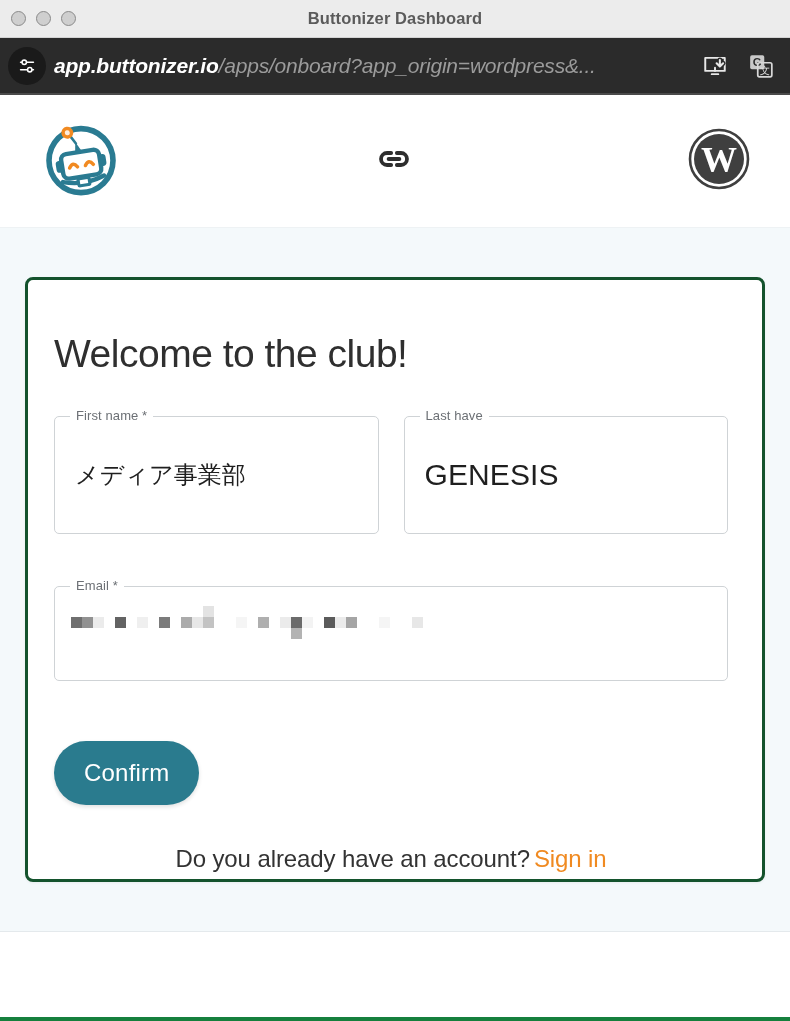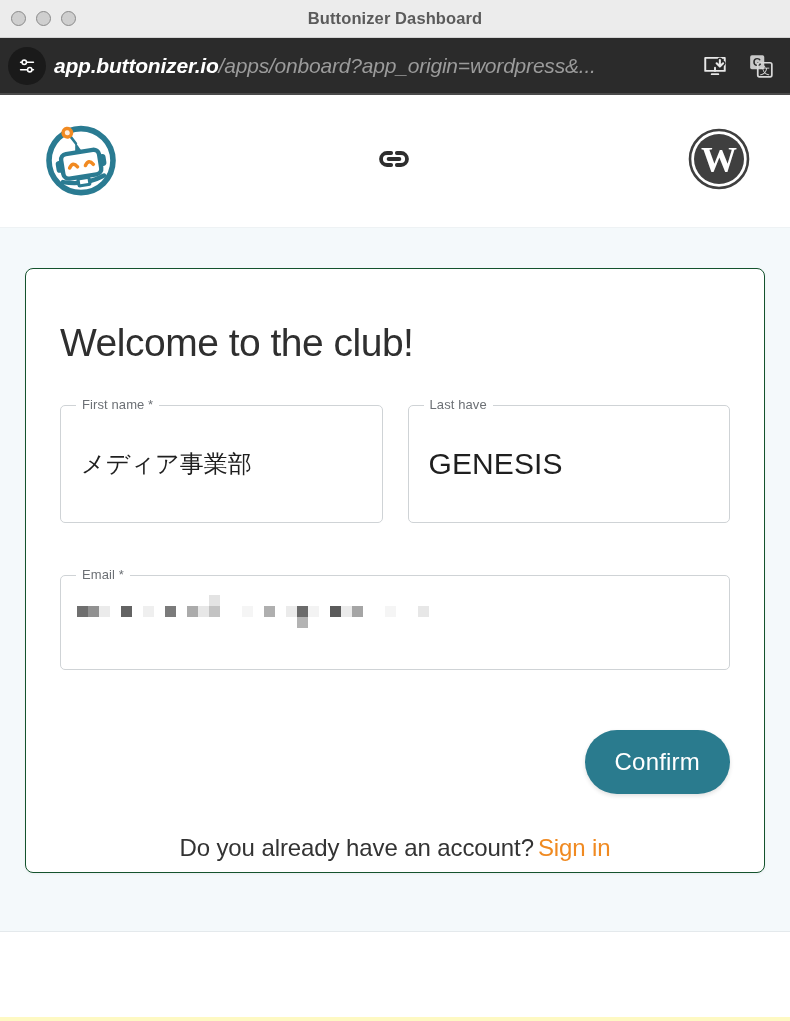--- a/index.html
+++ b/index.html
@@ -9,21 +9,21 @@
     height: 1021px;
     background: #ffffff;
     font-family: "Liberation Sans", sans-serif;
     overflow: hidden;
   }
 
   #app {
     position: relative;
     width: 790px;
     height: 1021px;
-    background: #fef9c3;
+    background: #15803d;
   }
 
   
   .titlebar {
     position: relative;
     height: 38px;
     background: #ececec;
     border-bottom: 1px solid #d3d3d3;
     display: flex;
     align-items: center;
@@ -111,26 +111,26 @@
   .link-icon-wrap { position: absolute; left: 375px; top: 50%; transform: translateY(-50%); }
   .wp-logo { position: absolute; right: 39px; top: 50%; transform: translateY(-50%); }
 
   
   .content {
     background: #f4f9fb;
     height: 703px;
     padding-top: 33px;
   }
   .card {
-    margin: 7px 25px;
-    background: #ffffff;
-    border: 1px solid #14532d;
+    margin: 16px 25px;
+    background: #ffffff;
+    border: 3px solid #14532d;
     border-radius: 8px;
     box-shadow: 0 1px 3px rgba(0,0,0,0.05);
-    padding: 36px 34px 40px 34px;
+    padding: 36px 34px 40px 26px;
     height: 605px;
   }
   .card-title {
     font-size: 39px;
     font-weight: normal;
     color: #2f2f2f;
     letter-spacing: -0.5px;
     margin: 16px 0 0 0;
   }
 
@@ -181,21 +181,21 @@
     margin-left: -4px;
   }
   .redacted span {
     position: absolute;
     display: block;
   }
 
   
   .actions {
     display: flex;
-    justify-content: flex-end;
+    justify-content: flex-start;
     margin-top: 60px;
   }
   .confirm-btn {
     background: #2a7b8e;
     color: #ffffff;
     border: none;
     border-radius: 999px;
     font-size: 24px;
     padding: 0 30px;
     height: 64px;

